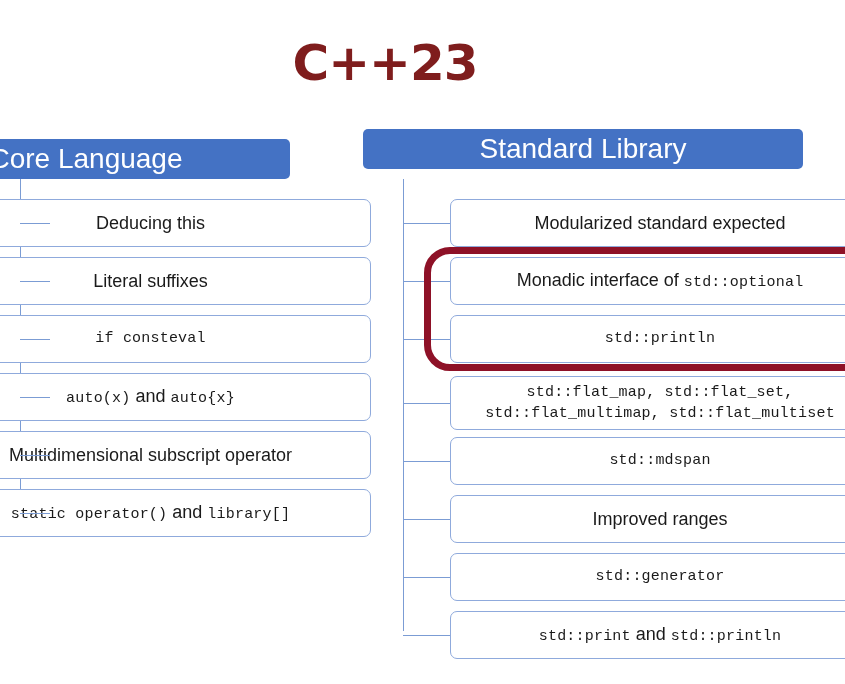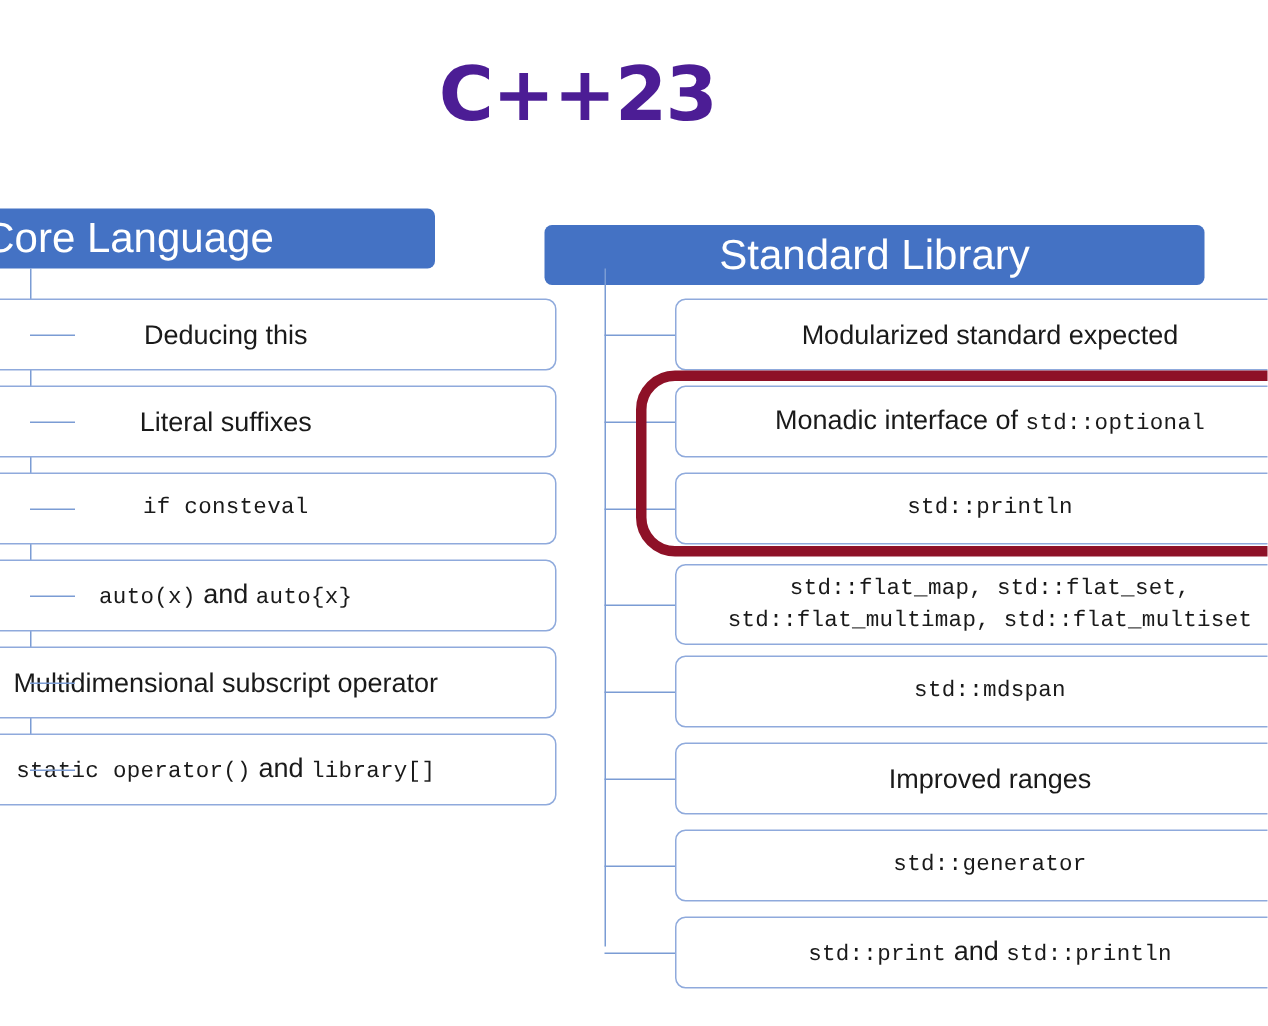--- a/index.html
+++ b/index.html
@@ -20,21 +20,21 @@
   #slide-title {
     position: absolute;
     left: 0;
     top: 38px;
     width: 770px;
     text-align: center;
     font-family: "DejaVu Sans", sans-serif;
     font-weight: bold;
     font-size: 50px;
     letter-spacing: -1px;
-    color: #4c1d95;
+    color: #7f1d1d;
     line-height: 1;
     white-space: nowrap;
   }
 
   
   .col-header {
     position: absolute;
     height: 40px;
     background: #4472C4;
     border-radius: 5px;
@@ -45,21 +45,21 @@
     white-space: nowrap;
     overflow: hidden;
   }
   #header-core-language {
     left: -118px;
     top: 139px;
     width: 408px;
   }
   #header-standard-library {
     left: 363px;
-    top: 150px;
+    top: 129px;
     width: 440px;
   }
 
   
   .trunk {
     position: absolute;
     width: 1px;
     background: #7B9CD4;
   }
   #trunk-core {

